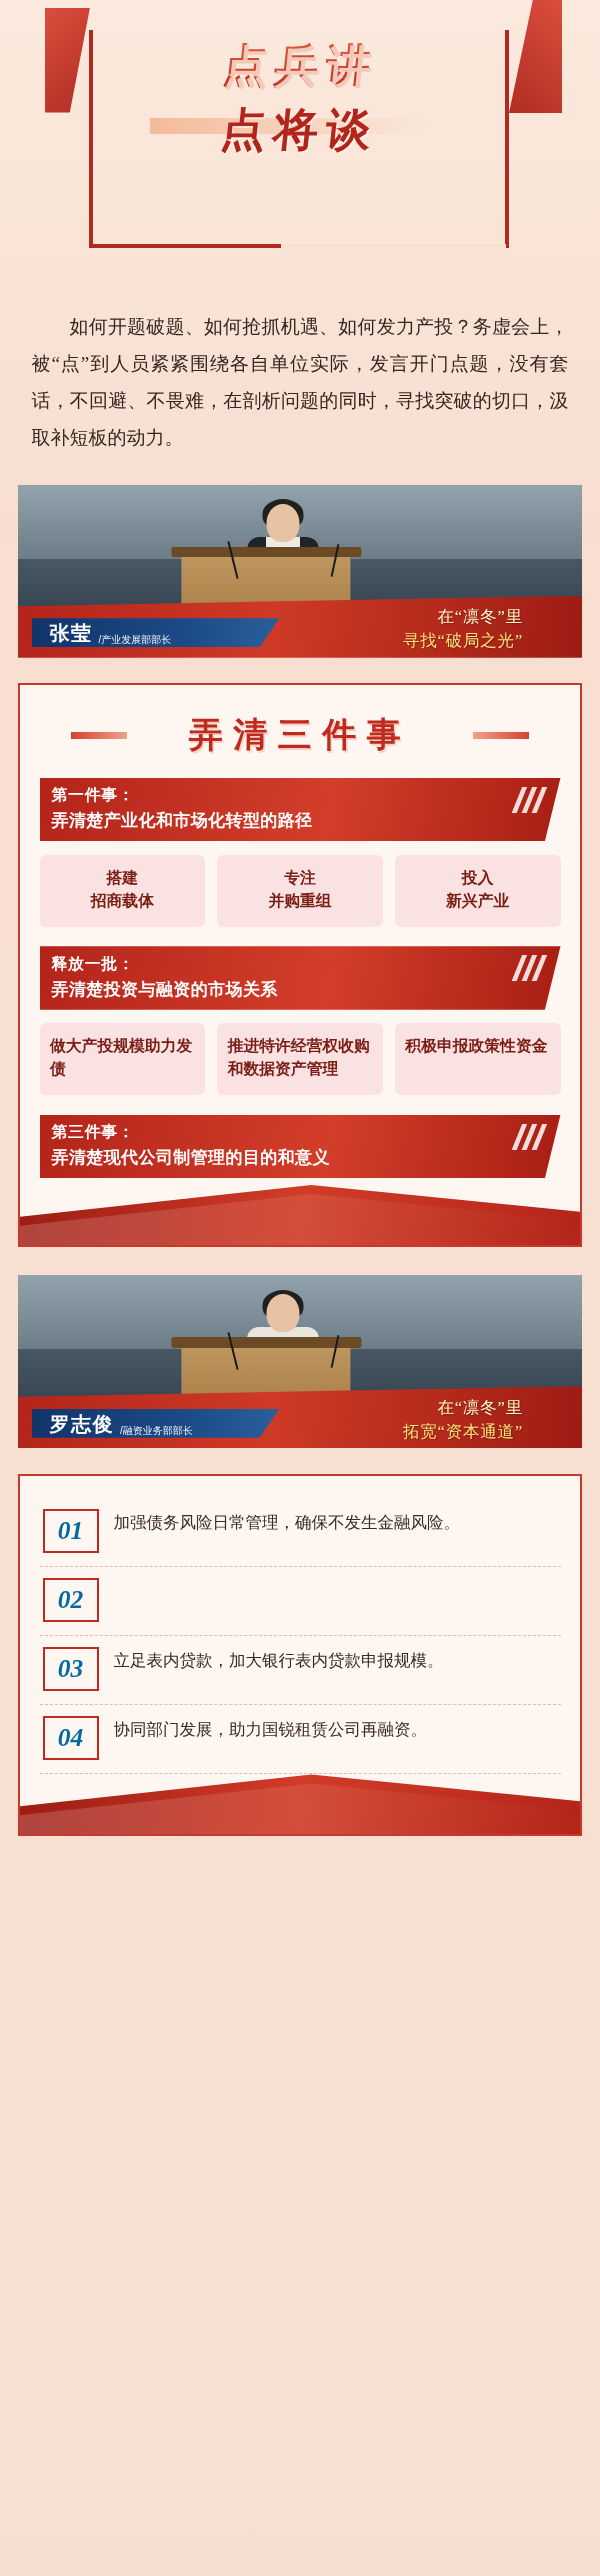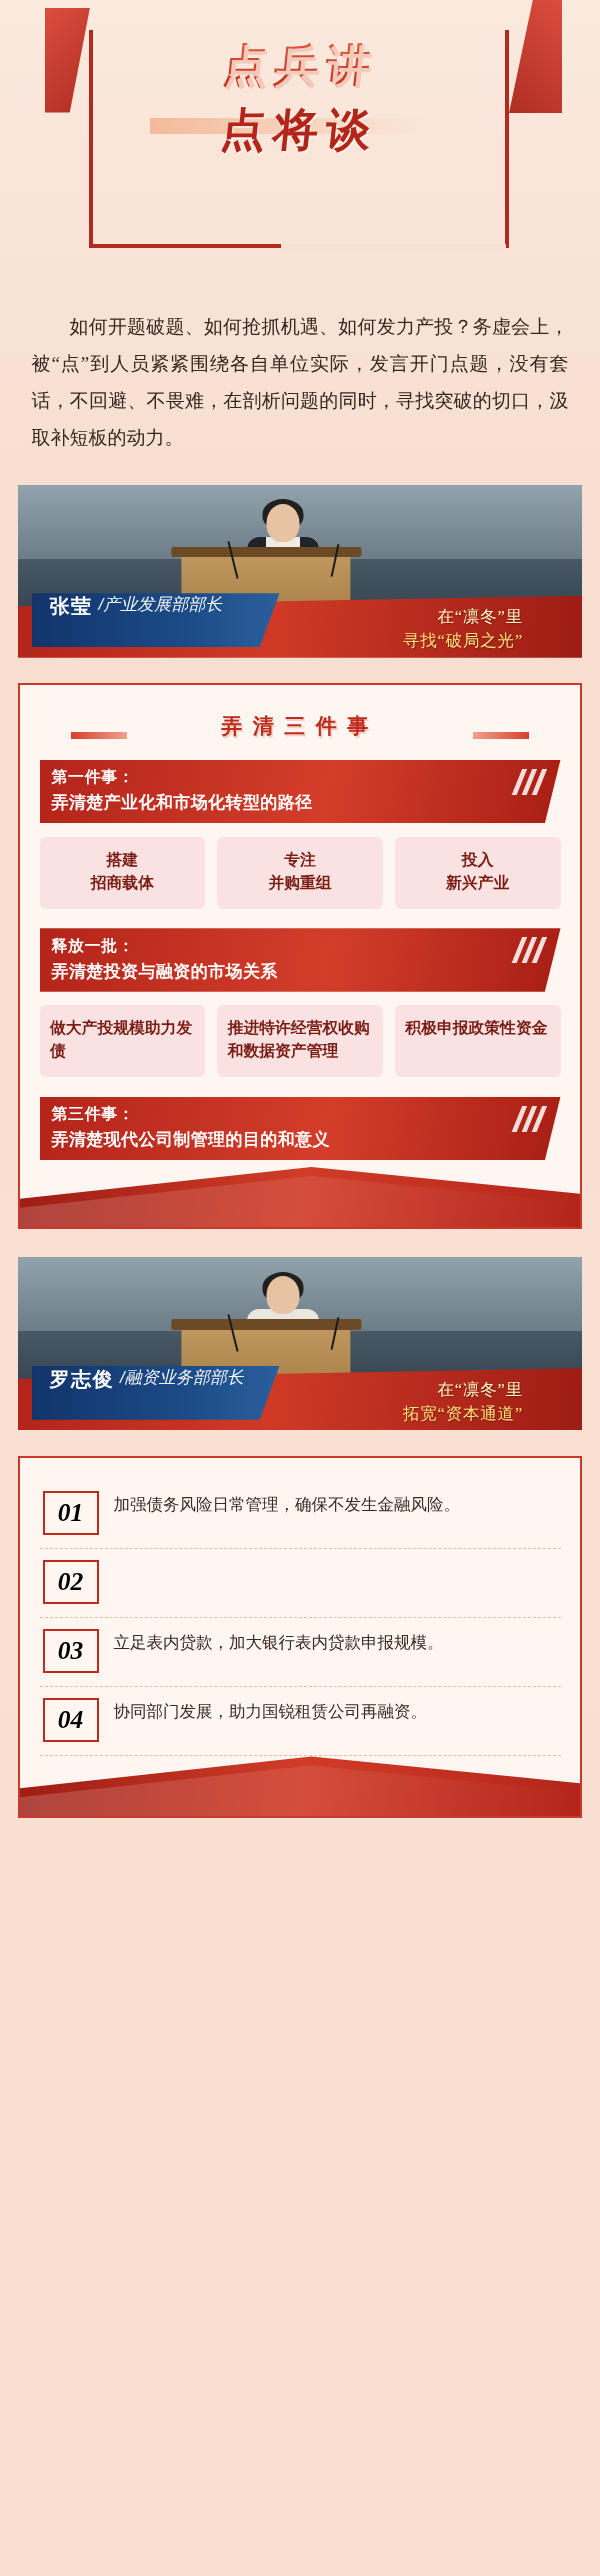--- a/index.html
+++ b/index.html
@@ -173,34 +173,34 @@
     background:#1b1b1b; transform:rotate(-14deg);
   }
   .ph-mic2 {
     position:absolute; left:56%; top:44%; width:2.3px;height:33px;
     background:#1b1b1b; transform:rotate(12deg);
   }
 
   .name-bar {
     position: absolute;
     left: 13.5px; bottom: 10.5px;
-    height: 54px;
+    height: 29px;
     min-width: 248px;
     display: flex;
-    align-items: flex-start;
+    align-items: flex-end;
     padding: 0 21px 0 18px;
     background: linear-gradient(90deg,#12346b 0%, #1b4a86 60%, #2a5f9c 100%);
     clip-path: polygon(0 0, 100% 0, 92% 100%, 0 100%);
     color: #fff;
   }
   .name-bar .nm {
     font-size: 20px; font-weight: 700; letter-spacing: 1.5px;
   }
   .name-bar .role {
-    font-size: 17px; margin-left: 6px; opacity: .95; font-style: italic;
+    font-size: 10px; margin-left: 6px; opacity: .95;
   }
   .red-ribbon {
     position: absolute;
     left: 0; bottom: 0;
     width: 564px; height: 62px;
     background: linear-gradient(95deg,#b3241a 0%, #cf3a26 45%, #9d1c14 100%);
     clip-path: polygon(0 10.5px, 100% 0, 100% 100%, 0 100%);
   }
   .ribbon-text {
     position: absolute;
@@ -219,21 +219,21 @@
   .card {
     position: relative;
     margin: 25.5px 18px 0 18px;
     background: #fdf6f1;
     border: 2.3px solid #c9392b;
     padding: 19.5px 19.5px 53px 19.5px;
     overflow: hidden;
   }
   .card-title {
     text-align: center;
-    font-size: 21px;
+    font-size: 34px;
     font-weight: 900;
     letter-spacing: 10.5px;
     color: #c0291d;
     font-family: "DejaVu Sans", sans-serif;
     margin: 7.5px 0 19.5px 0;
     text-shadow: 1.5px 1.5px 0 #f5d2c5;
     position: relative;
     display: block;
   }
   .ttl-wrap { position: relative; text-align:center; margin-bottom: 18px; }
@@ -315,21 +315,21 @@
   .li-row:last-of-type { border-bottom: none; }
   .li-num {
     flex: 0 0 auto;
     width: 56px; height: 44px;
     border: 2.3px solid #c0291d;
     display: flex; align-items: center; justify-content: center;
     font-family: "Liberation Serif", serif;
     font-style: italic;
     font-weight: 700;
     font-size: 25.5px;
-    color: #000000;
+    color: #0369a1;
   }
   .li-text {
     font-size: 16.5px;
     line-height: 1.6;
     color: #3a2a22;
     padding-top: 1.5px;
     font-family: "Liberation Serif", serif;
   }
 
   .bottom-space { height: 30px; }

